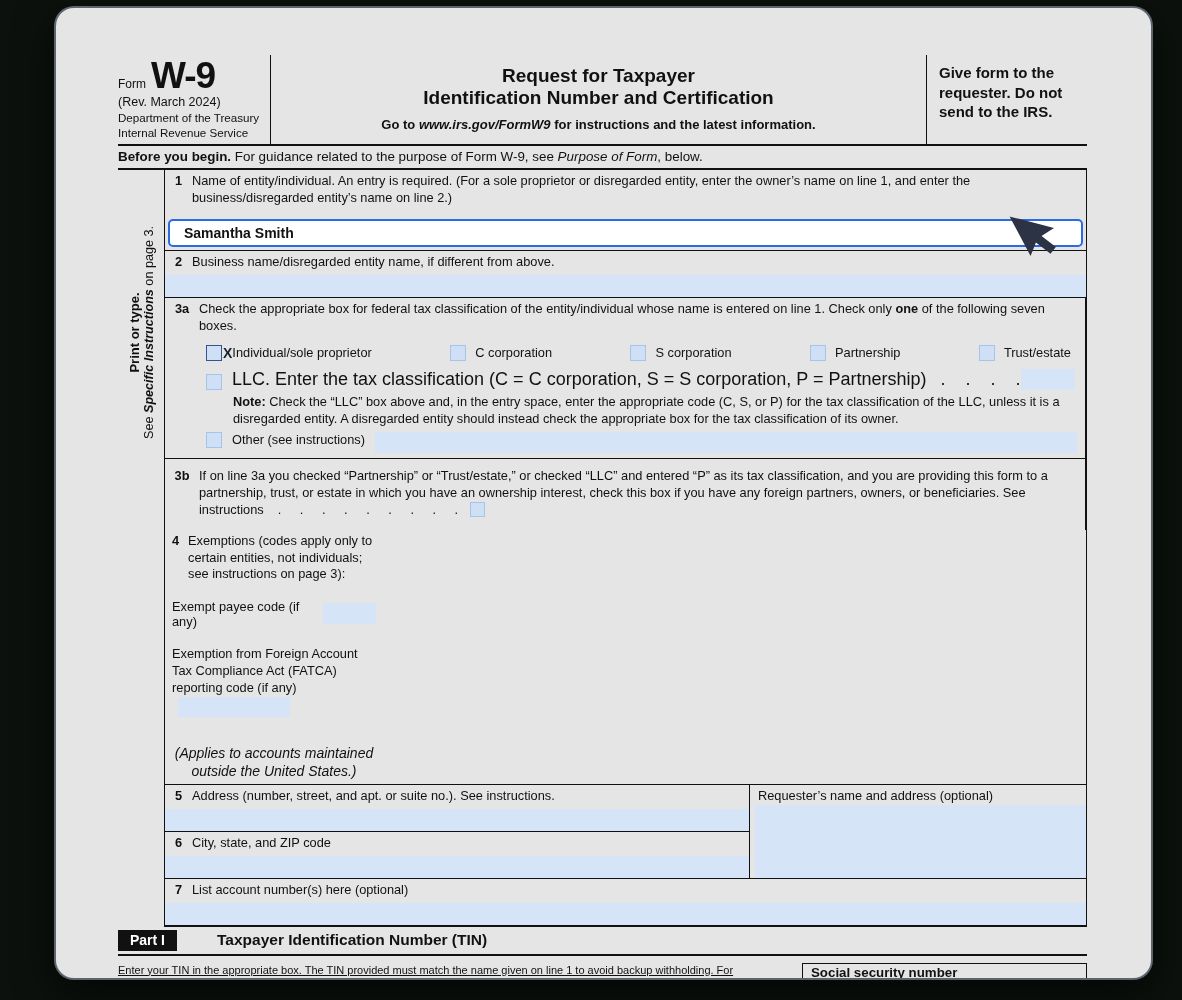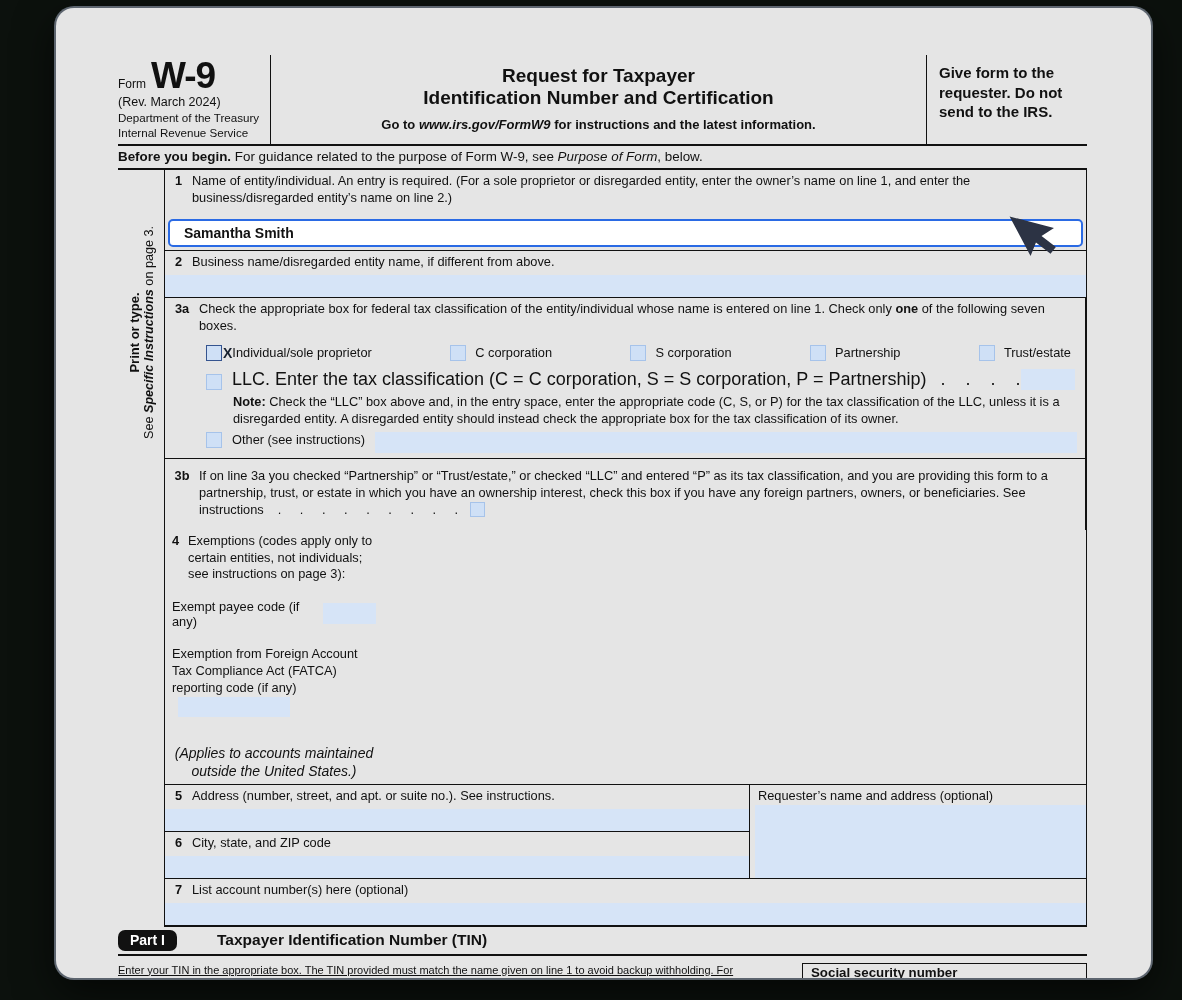--- a/index.html
+++ b/index.html
@@ -78,21 +78,21 @@
 
   
   .r56 { display:flex; border-bottom:1.5px solid #111; }
   .c56 { flex:1; border-right:1.5px solid #111; display:flex; flex-direction:column; }
   .creq { width:336px; display:flex; flex-direction:column; }
   .reqlbl { font-size:12.8px; padding:3px 6px 2px 8px; }
   .reqbox { flex:1; margin-left:5px; }
 
   
   .phead { display:flex; align-items:center; border-bottom:2px solid #111; padding:2px 0 3px; margin-top:1px; }
-  .pbadge { background:#111; color:#fff; font-weight:bold; font-size:14px; padding:2px 12px 3px;border-radius:7px; }
+  .pbadge { background:#111; color:#fff; font-weight:bold; font-size:14px; padding:2px 12px 3px; }
   .ptitle { font-weight:bold; font-size:15.5px; margin-left:40px; }
 
   
   .p1body { display:flex; padding-top:7px; }
   .p1l { width:662px; font-size:11px; line-height:1.4;text-decoration:underline; }
   .p1l p + p { margin-top:13px; }
   .p1r { flex:1; margin-left:22px; }
   .tinlbl { border:1.5px solid #111; font-weight:bold; font-size:13.3px; padding:1px 8px 2px; }
   .cells { display:flex; align-items:center; margin:4px 0 2px; }
   .cellgrp { display:flex; }

